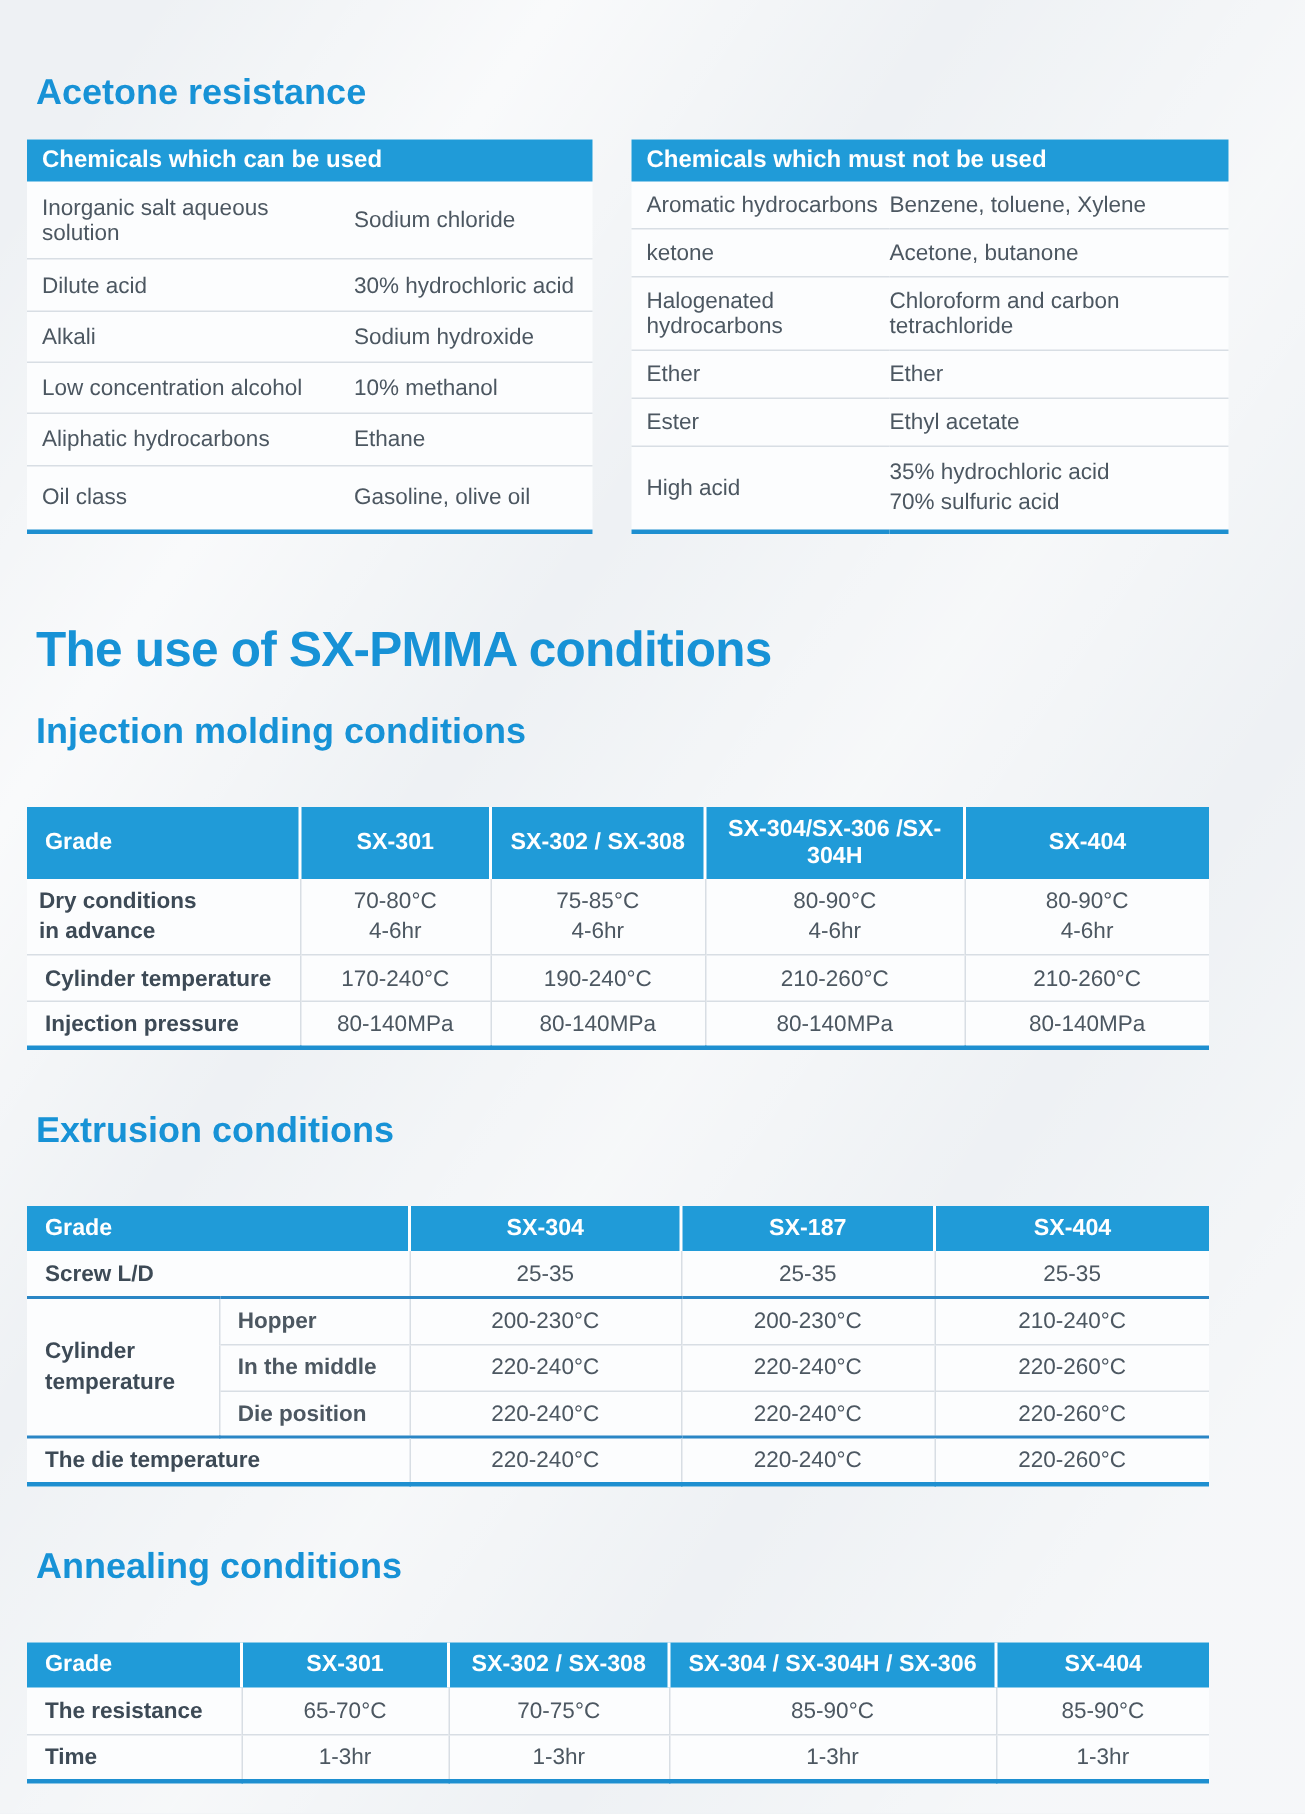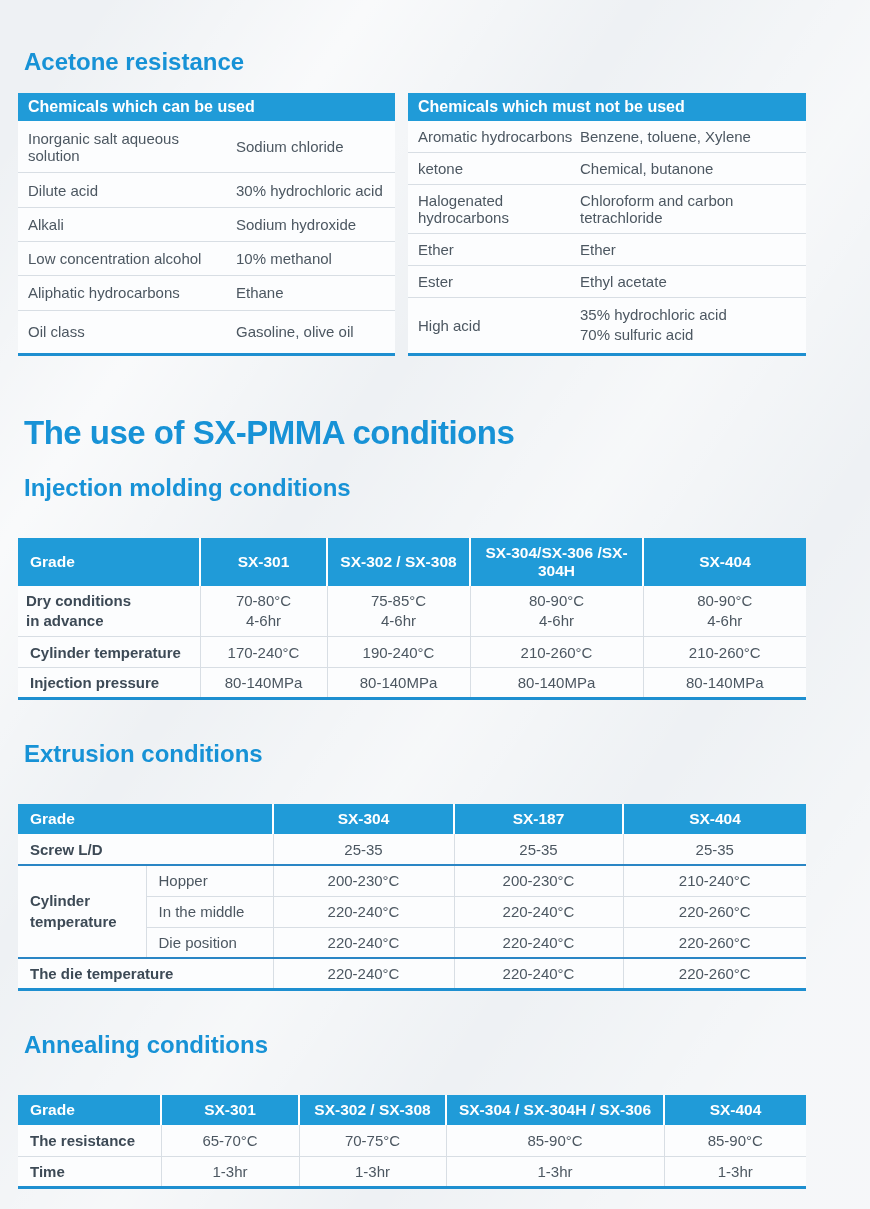--- a/index.html
+++ b/index.html
@@ -38,26 +38,26 @@
   table{border-collapse:collapse;table-layout:fixed;background:#fcfdfe;
         border-bottom:3px solid var(--line-blue);}
   th{background:var(--header-blue);color:#fff;font-weight:700;font-size:15.5px;
      padding:6px 10px;text-align:center;}
   th + th{border-left:2px solid #fff;}
   th.first{text-align:left;padding-left:12px;}
   td{font-size:15px;color:var(--value-ink);padding:6px 8px;text-align:center;
      border-top:1px solid var(--row-line);vertical-align:middle;}
   tbody tr:first-child td{border-top:none;}
   td.label{font-weight:700;color:var(--label-ink);text-align:left;padding-left:12px;}
-  td.sublabel{text-align:left;padding-left:12px;color:var(--value-ink);font-weight:400;}
+  td.sublabel{text-align:left;padding-left:12px;color:var(--value-ink);font-weight:700;}
   td.v{border-left:1px solid var(--row-line);}
   .pre{white-space:pre-line;line-height:1.35;}
   tr.group-top td{border-top:2px solid var(--group-blue);}
   
-  .chem-wrap{display:flex;gap:13px;margin:17px 0 0 18px;}
+  .chem-wrap{display:flex;gap:26px;margin:17px 0 0 18px;}
   table.chem td{text-align:left;padding:7px 4px 7px 10px;}
   table.chem th{text-align:left;padding:5px 10px;font-size:16px;}
   table.chem td.ex{padding-left:0;}
   
   .cond{margin:36px 0 0 18px;width:788px;}
   .cond td{height:31px;}
   .cond td.tall{padding:5px 8px;}
 </style>
 </head>
 <body>
@@ -116,21 +116,21 @@
           <th colspan="2" class="first">Chemicals which must not be used</th>
         </tr>
       </thead>
       <tbody>
         <tr>
           <td>Aromatic hydrocarbons</td>
           <td class="ex">Benzene, toluene, Xylene</td>
         </tr>
         <tr>
           <td>ketone</td>
-          <td class="ex">Chemical, butanone</td>
+          <td class="ex">Acetone, butanone</td>
         </tr>
         <tr>
           <td style="padding-right:0">Halogenated hydrocarbons</td>
           <td class="ex">Chloroform and carbon tetrachloride</td>
         </tr>
         <tr>
           <td>Ether</td>
           <td class="ex">Ether</td>
         </tr>
         <tr>

